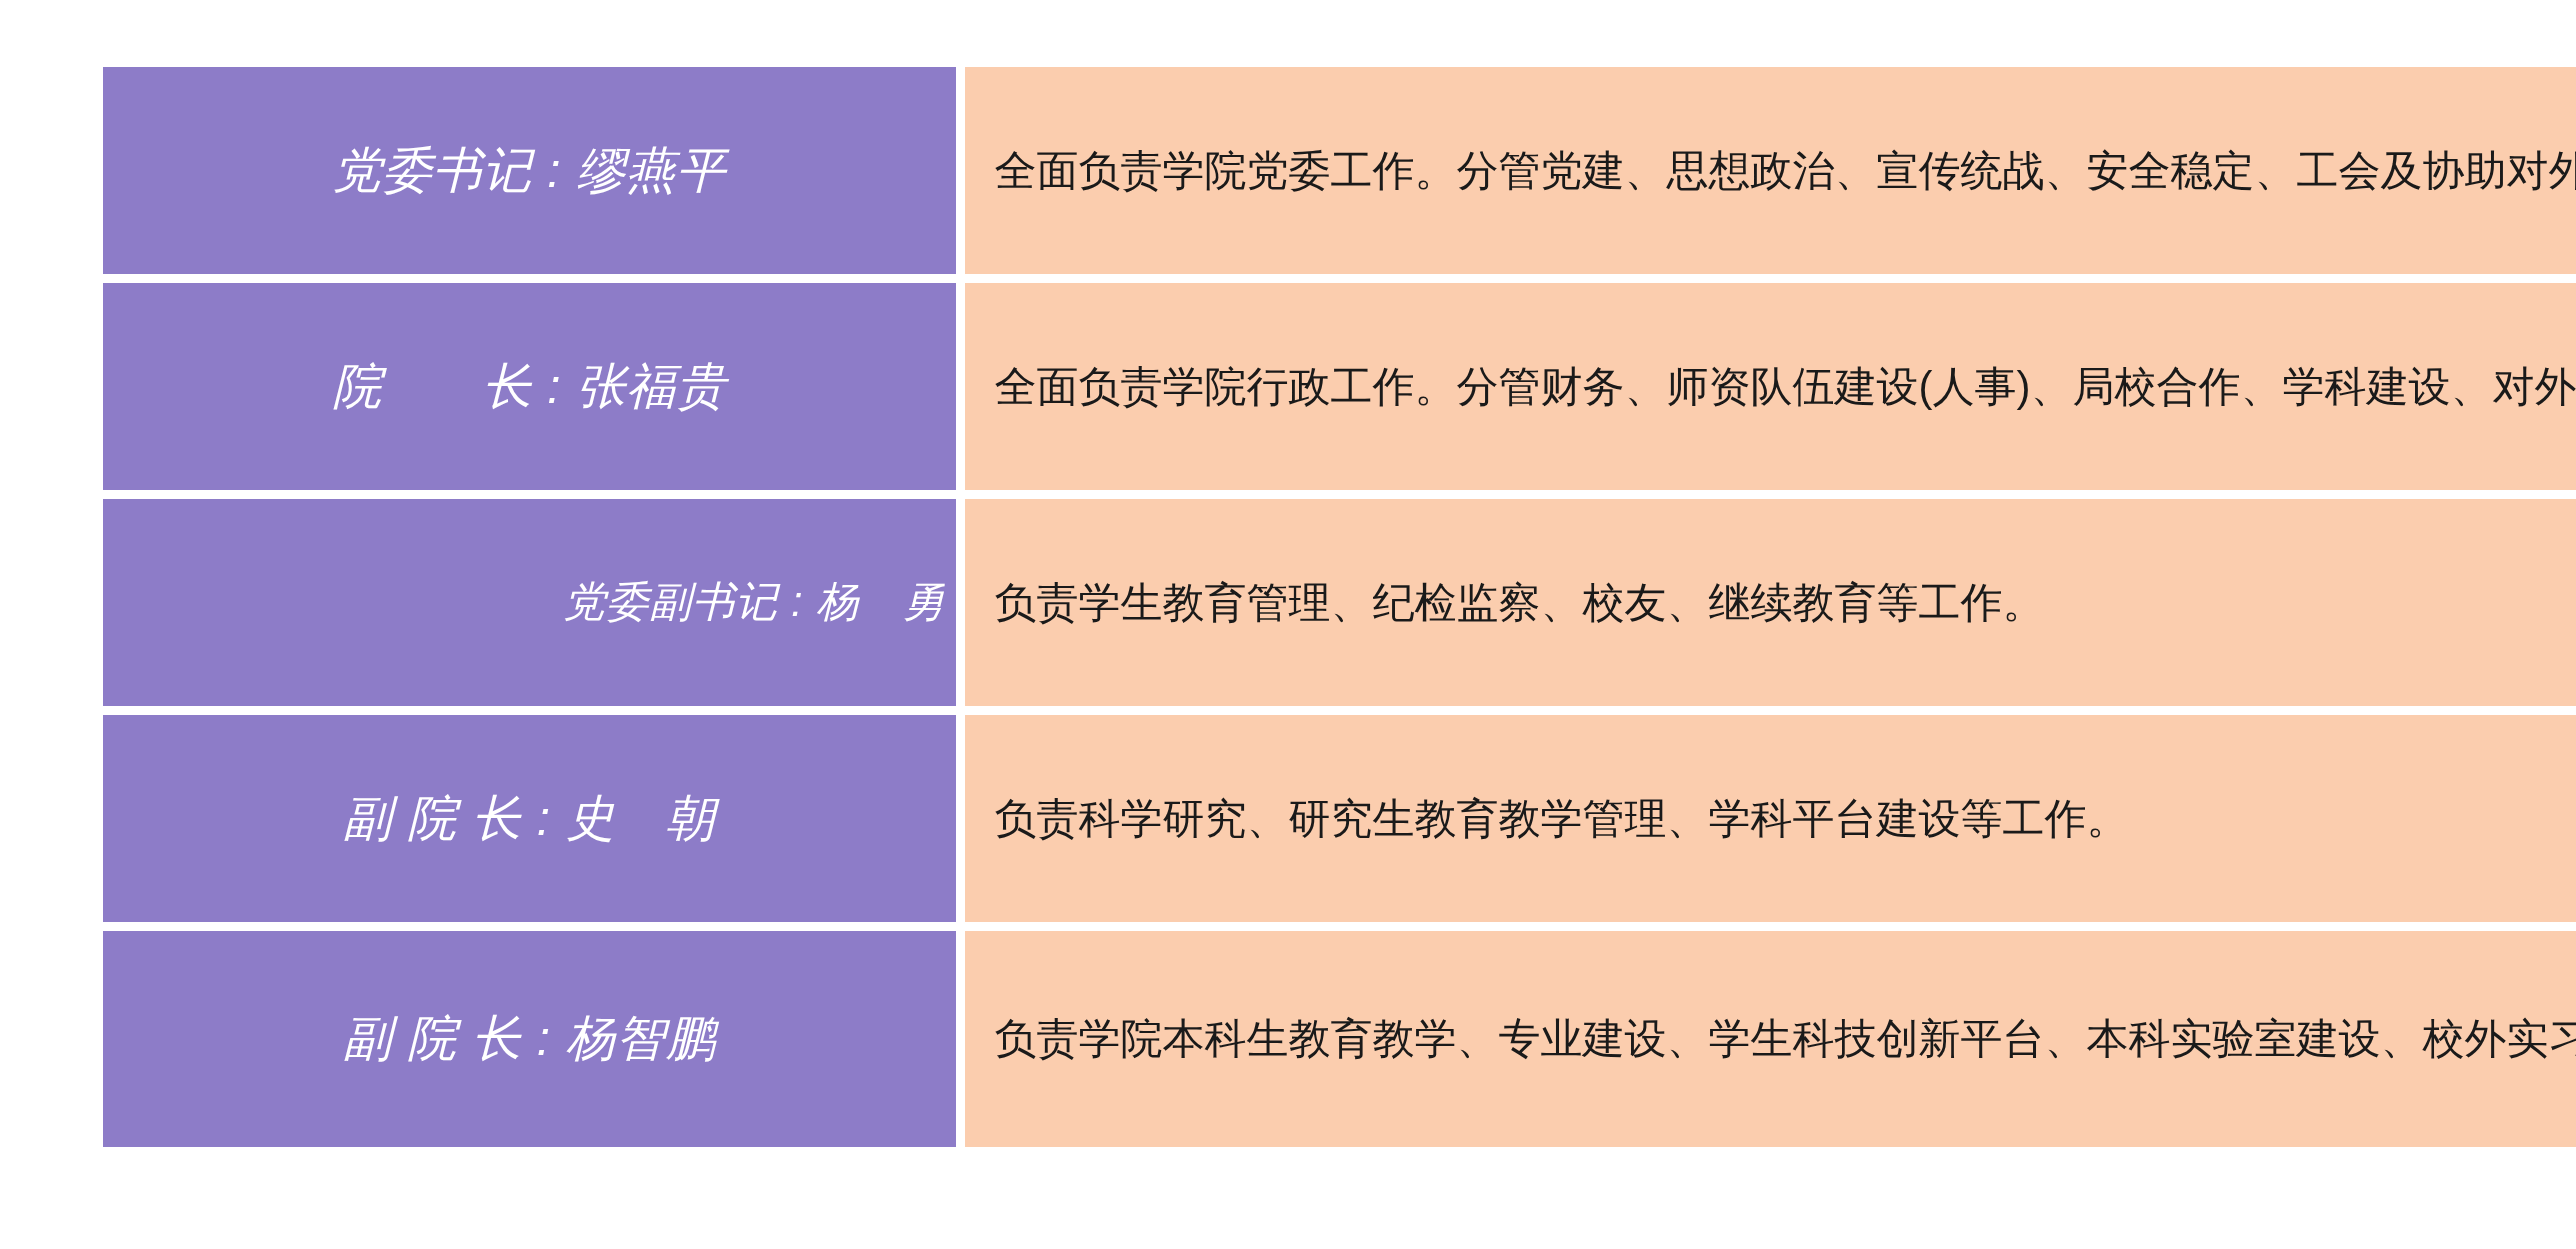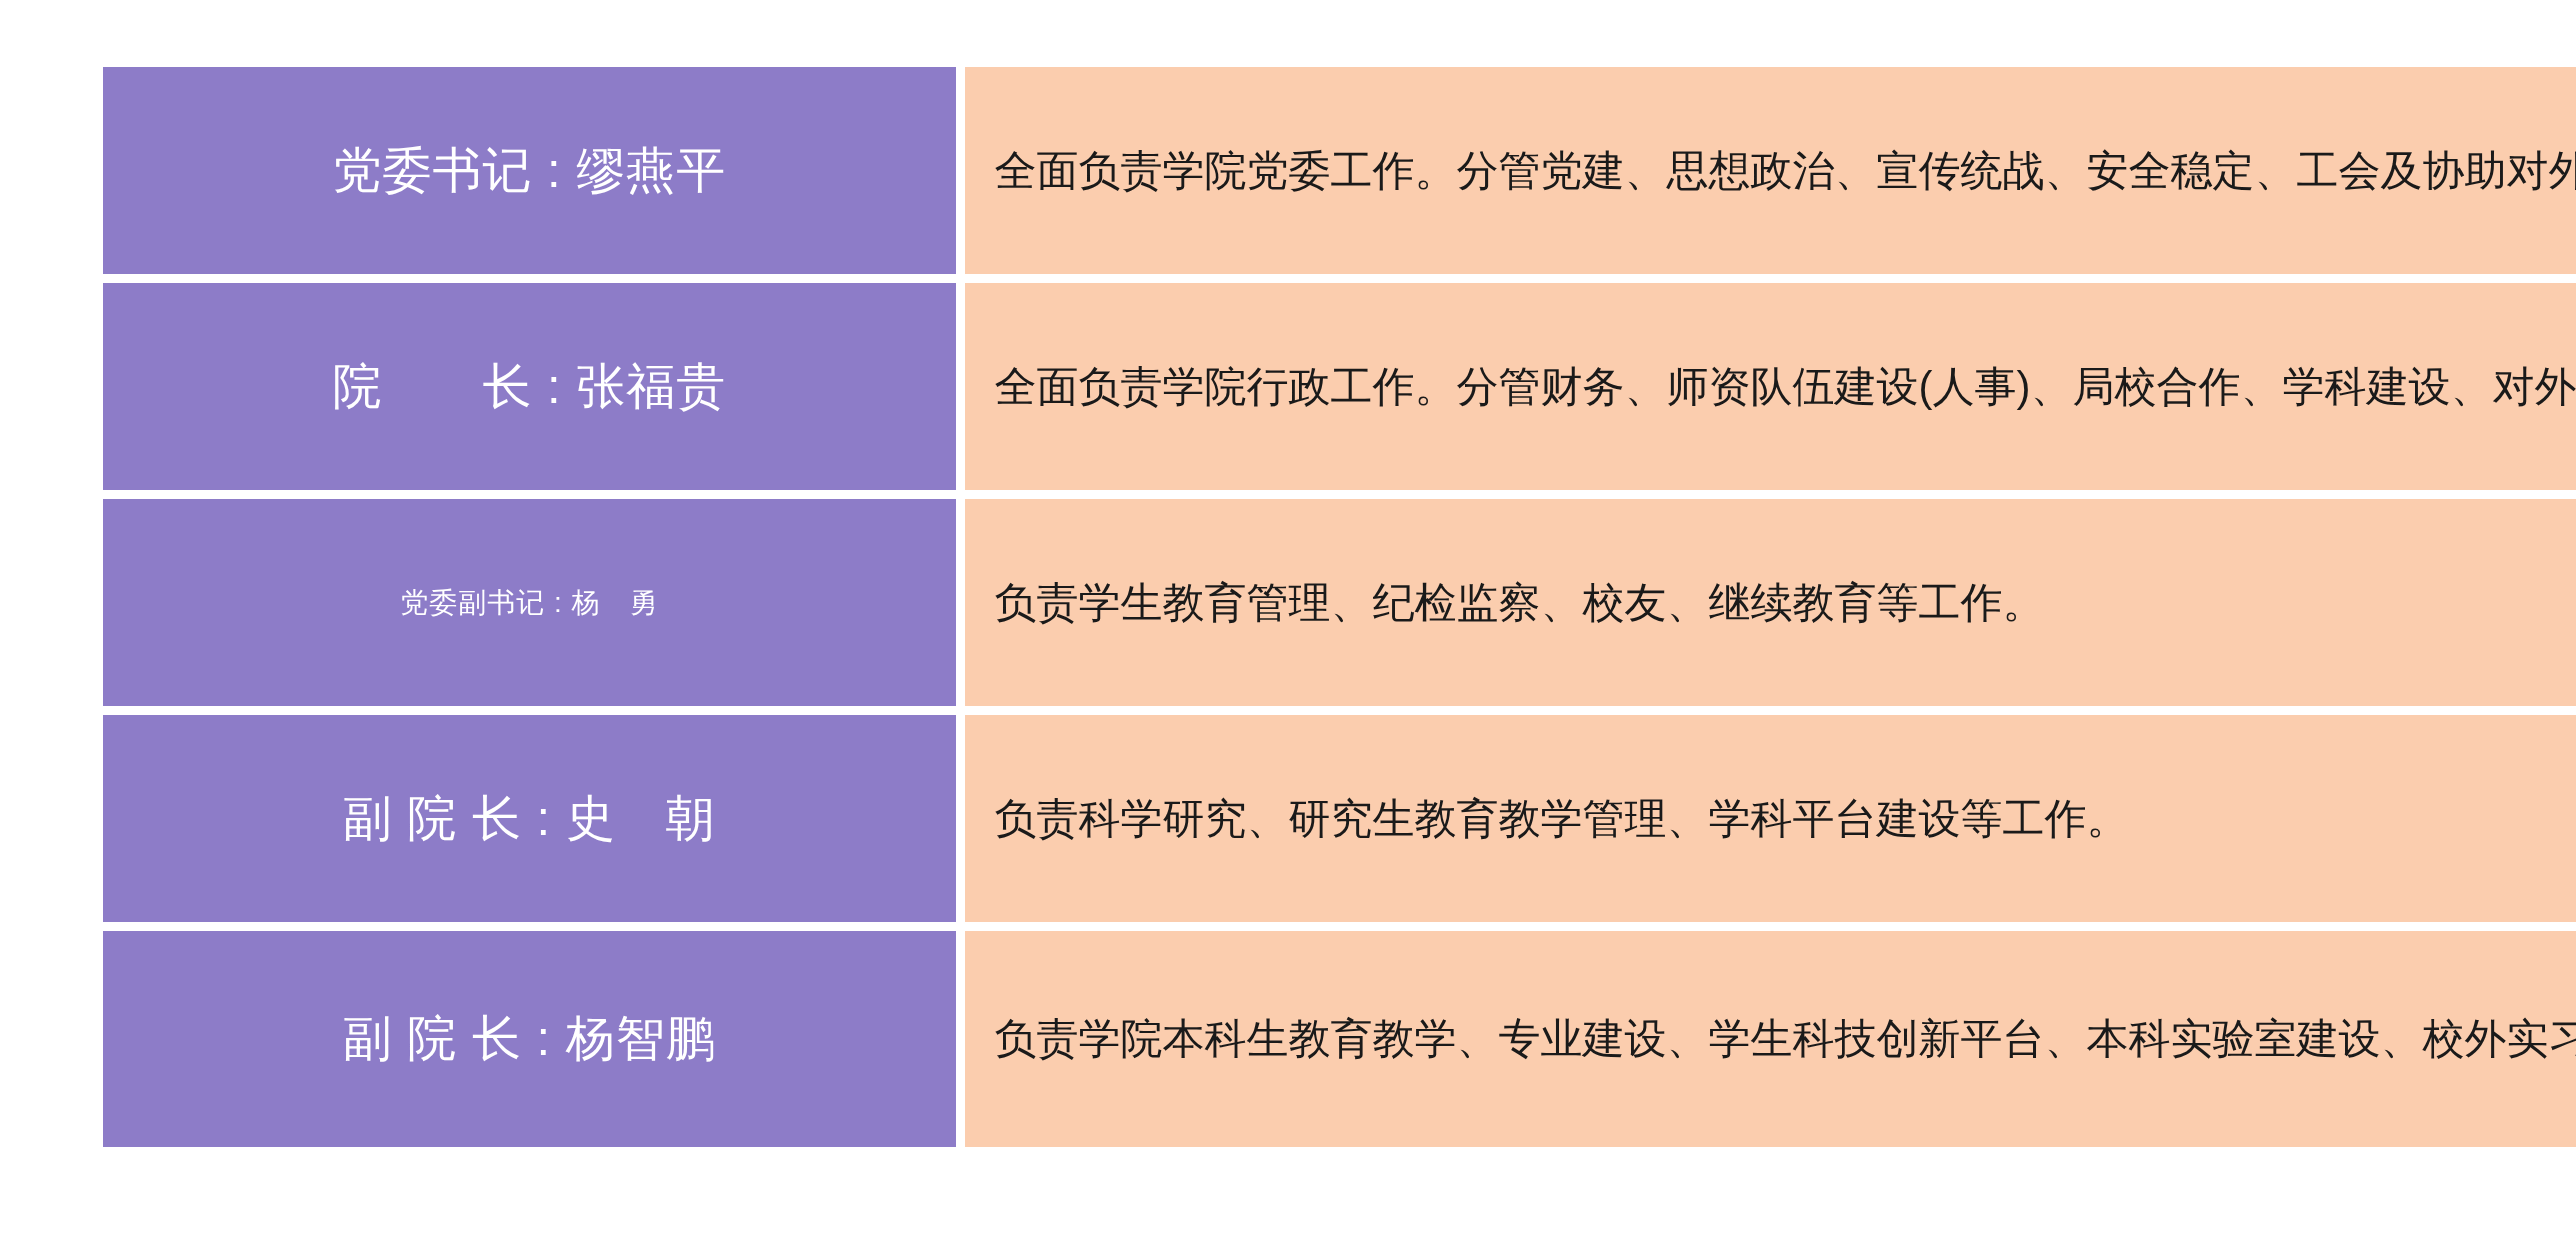--- a/index.html
+++ b/index.html
@@ -37,23 +37,25 @@
     vertical-align: middle;
     text-align: center;
     font-size: 49px;
     line-height: 1.25;
     letter-spacing: 1px;
     border-bottom: 9.3px solid #ffffff;
     border-right: 9.3px solid #ffffff;
     padding: 0 10.3px;
     white-space: nowrap;
     font-weight: 400;
+    font-style: italic;
   }
   .role-cell.small {
-    font-size: 28px;
+    font-size: 42px;
+    text-align: right;
   }
   .duty-cell {
     background: #fbcdae;
     color: #1a1a1a;
     vertical-align: middle;
     text-align: left;
     font-size: 42px;
     line-height: 1.52;
     border-bottom: 9.3px solid #ffffff;
     padding: 9.3px 31px 9.3px 30px;

